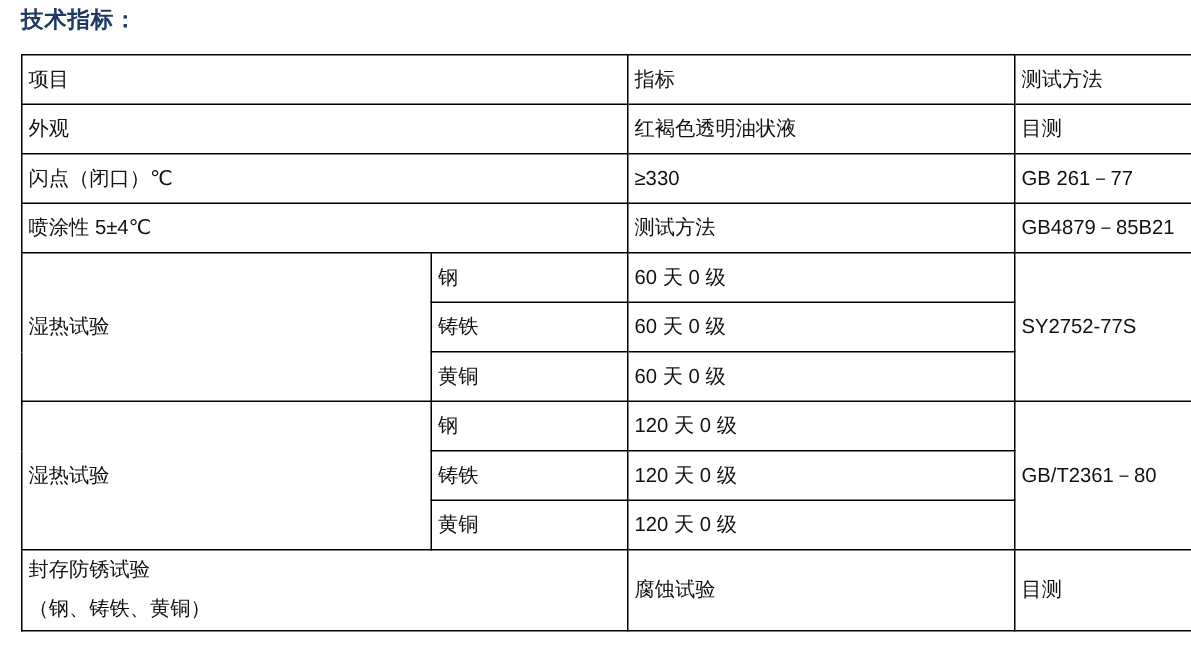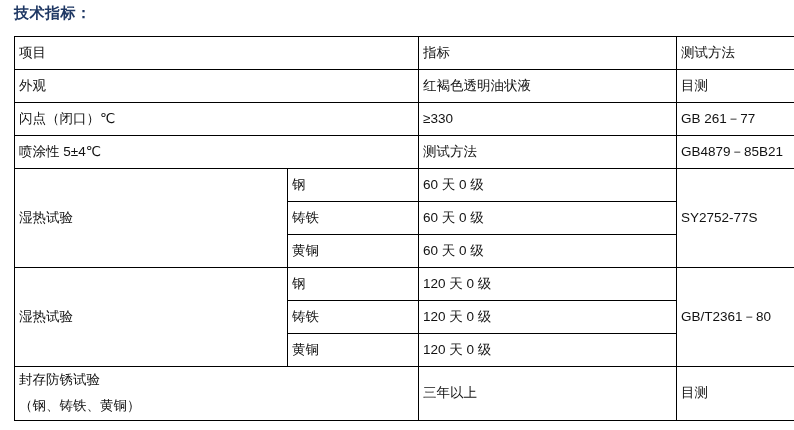--- a/index.html
+++ b/index.html
@@ -190,21 +190,21 @@
             <span class="cell-inner">120 天  0 级</span>
           </td>
       </tr>
 
       <tr class="last-row two-line">
         <td colspan="2">
           <span class="cell-inner">封存防锈试验</span>
           <span class="cell-inner">（钢、铸铁、黄铜）</span>
         </td>
         <td>
-            <span class="cell-inner">三年以上</span>
+            <span class="cell-inner">腐蚀试验</span>
           </td>
         <td>
             <span class="cell-inner">目测</span>
           </td>
       </tr>
     </tbody>
   </table>
 
 </div>
 

